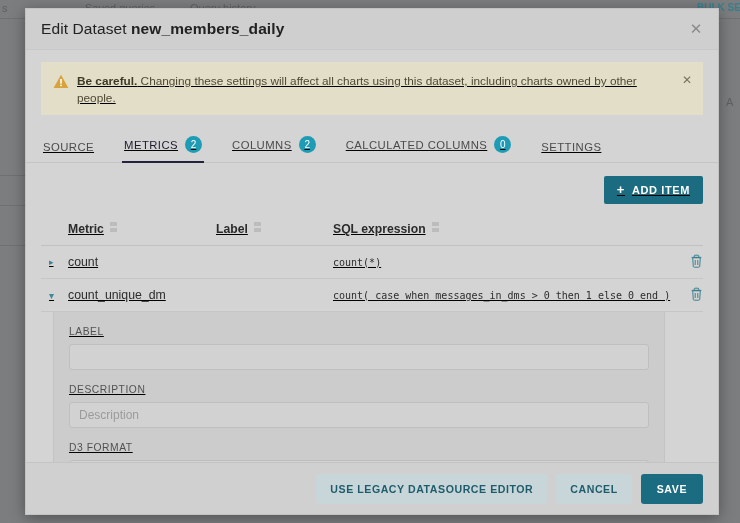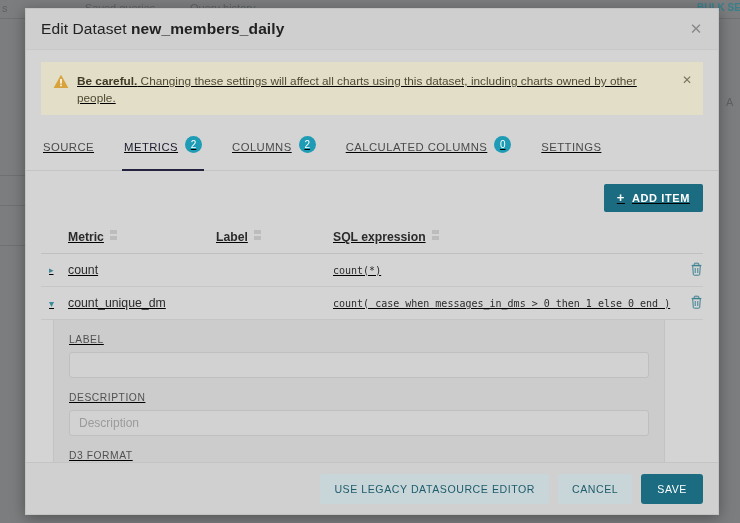--- a/index.html
+++ b/index.html
@@ -112,23 +112,23 @@
   
   #tabs {
     display: flex;
     align-items: flex-end;
     padding: 0 15px;
     margin-top: 12px;
     border-bottom: 1px solid #c4c4c4;
     flex: 0 0 auto;
   }
   .tab {
-    display: flex; align-items: flex-end;
+    display: flex; align-items: center;
     gap: 7px;
-    padding: 8px 2px 16px 2px;
+    padding: 8px 2px 8px 2px;
     margin-right: 26px;
     font-size: 11.3px;
     color: #4b4b4b;
     letter-spacing: .45px;
     cursor: pointer;
     border-bottom: 2px solid transparent;
     position: relative; top: 1px;
   }
   .tab.active {
     color: #1b1b2e;
@@ -277,21 +277,21 @@
     background: #d0d0d0;
     border-top: 1px solid #c4c4c4;
     display: flex; align-items: center; justify-content: flex-end;
     gap: 9px;
     padding: 0 15px;
   }
   .btn {
     font-family: "Liberation Sans", sans-serif;
     font-size: 10.6px;
     letter-spacing: .55px;
-    font-weight: normal;
+    font-weight: bold;
     border-radius: 3px;
     cursor: pointer;
     border: none;
     padding: 9px 14px;
   }
   .btn-secondary {
     background: #c9d6d9;
     color: #1d5c6b;
   }
   .btn-primary {

